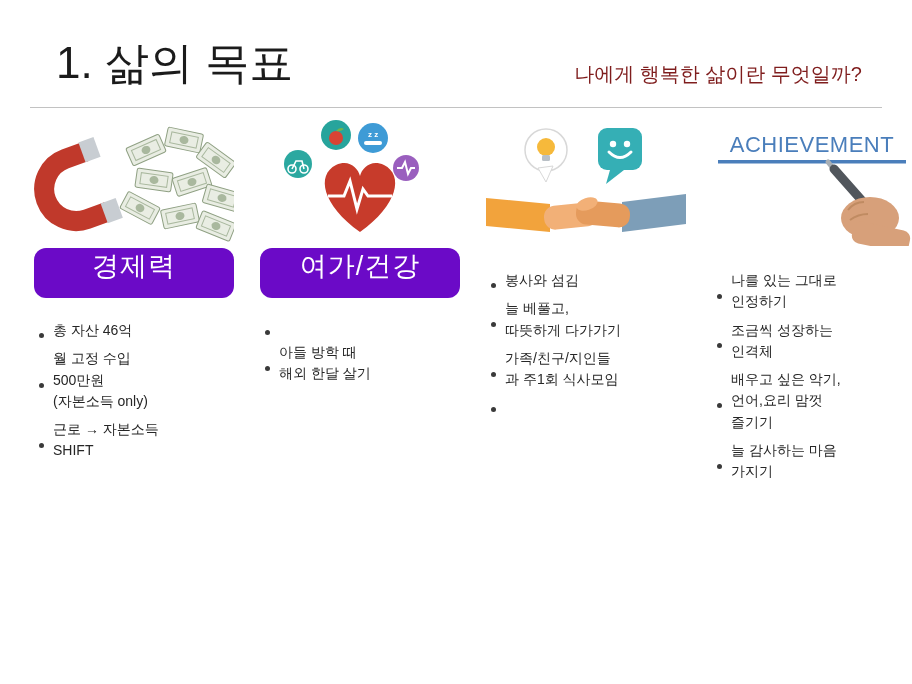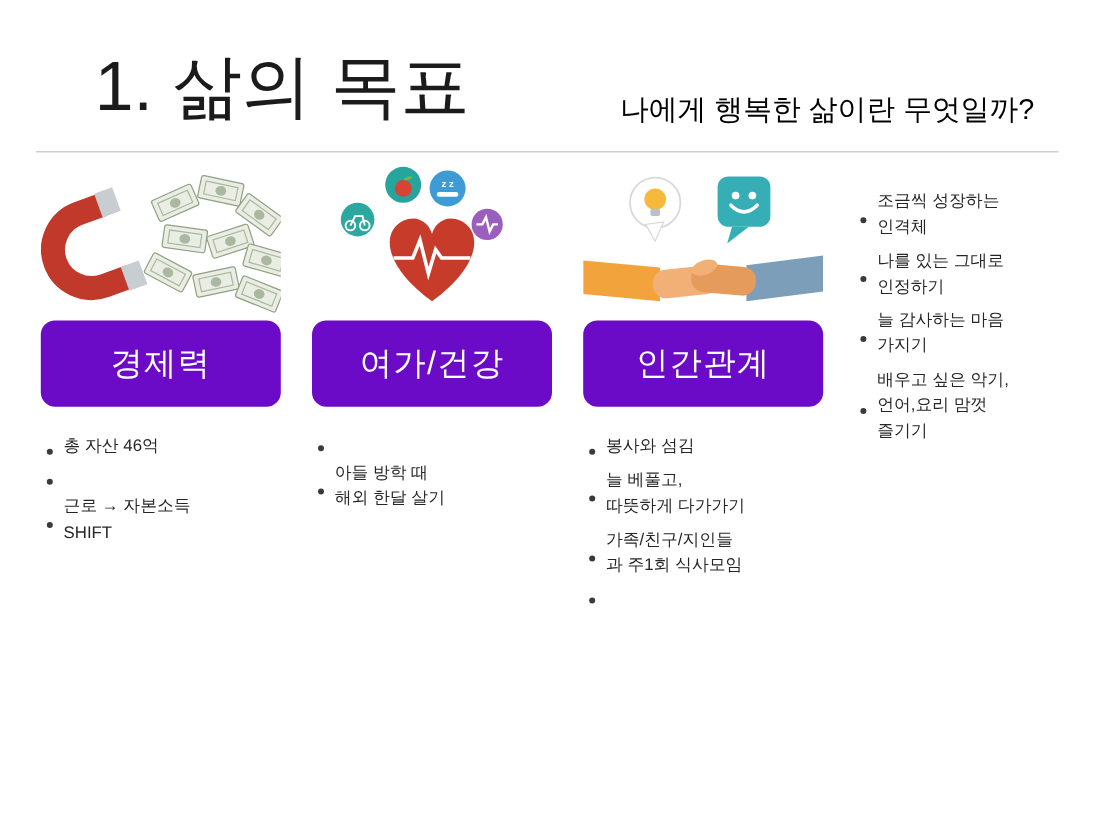--- a/index.html
+++ b/index.html
@@ -1,26 +1,26 @@
 <!DOCTYPE html>
 <html style="--accent: #6B0AC7;"><head>
 <meta charset="utf-8">
 <style>
   * { margin:0; padding:0; box-sizing:border-box; }
   html,body { width:912px; height:684px; }
   body { background:#ffffff; font-family:"Liberation Sans","DejaVu Sans",sans-serif; color:#222; }
   .slide { position:relative; width:912px; height:684px; overflow:hidden; background:#fff; }
   .header { display:flex; justify-content:space-between; align-items:flex-end; padding:34px 50px 0 56px; }
-  .title { font-size:58px; font-weight:500; color:#1b1b1b;margin-left:23px; }
-  .subtitle { font-size:24px; color:#000000; padding-bottom:5px; }
+  .title { font-size:44px; font-weight:500; color:#1b1b1b; }
+  .subtitle { font-size:20px; color:#7f1d1d; padding-bottom:5px; }
   .divider { border:none; border-top:1.5px solid #c2c2c2; margin:14px 30px 0; }
   .columns { display:grid; grid-template-columns:repeat(4,1fr); column-gap:26px; margin:8px 34px 0; }
   .illus { height:132px; display:flex; align-items:center; justify-content:center; }
-  .card { height:72px; border-radius:12px; background:var(--accent,#6B0AC7); color:#fff;
-          display:flex; align-items:center; justify-content:center; font-size:27px; letter-spacing:1px; }
+  .card { height:50px; border-radius:12px; background:var(--accent,#6B0AC7); color:#fff;
+          display:flex; align-items:flex-start; justify-content:center; font-size:27px; letter-spacing:1px; }
   .bullets { list-style:none; margin:22px 0 0 2px; }
   .bullets li { display:flex; align-items:center; margin-bottom:7px; font-size:14px; line-height:1.52; color:#262626; }
   .dot { flex:none; width:5px; height:5px; border-radius:50%; background:#3a3a3a; margin:10px 9px 0 3px; }
   .btxt { white-space:pre-line; }
   svg text { font-family:"Liberation Sans","DejaVu Sans",sans-serif; }
 </style>
 </head>
 <body>
 
 <div class="slide">
@@ -64,20 +64,23 @@
       <div class="card">
         <span>경제력</span>
       </div>
       <ul class="bullets">
         <li>
             <span class="dot"></span>
             <span class="btxt">총 자산 46억</span>
           </li>
         <li>
             <span class="dot"></span>
+            <span class="btxt">월 고정 수입
+500만원
+(자본소득 only)</span>
           </li>
         <li>
             <span class="dot"></span>
             <span class="btxt">근로 → 자본소득
 SHIFT</span>
           </li>
       </ul>
     </section>
 
     <section class="col">
@@ -142,23 +145,20 @@
           </g>
           <g>
             <polygon points="0,80 64,86 64,114 0,108" fill="#F2A33C"></polygon>
             <polygon points="200,76 136,84 136,114 200,106" fill="#7D9EB8"></polygon>
             <rect x="58" y="86" width="54" height="24" rx="11" fill="#F2B077" transform="rotate(-6 85 98)"></rect>
             <rect x="90" y="84" width="54" height="24" rx="11" fill="#E59B5C" transform="rotate(5 117 96)"></rect>
             <ellipse cx="101" cy="86" rx="11" ry="6" fill="#F2B077" transform="rotate(-18 101 86)"></ellipse>
           </g>
         </svg>
       </div>
-      <div class="card">
-        <span>인간관계</span>
-      </div>
       <ul class="bullets">
         <li>
             <span class="dot"></span>
             <span class="btxt">봉사와 섬김</span>
           </li>
         <li>
             <span class="dot"></span>
             <span class="btxt">늘 베풀고,
 따뜻하게 다가가기</span>
           </li>
@@ -167,39 +167,53 @@
             <span class="btxt">가족/친구/지인들
 과 주1회 식사모임</span>
           </li>
         <li>
             <span class="dot"></span>
           </li>
       </ul>
     </section>
 
     <section class="col">
-      <ul class="bullets">
+      <div class="illus">
+        <svg width="200" height="128" viewBox="0 0 200 128">
+          <text x="100" y="34" text-anchor="middle" font-size="22" letter-spacing="0.5" fill="#4A7EBB">ACHIEVEMENT</text>
+          <rect x="6" y="42" width="188" height="3.5" fill="#4A7EBB"></rect>
+          <g>
+            <line x1="116" y1="44" x2="124" y2="54" stroke="#A9AFB5" stroke-width="5" stroke-linecap="round"></line>
+            <line x1="122" y1="51" x2="160" y2="94" stroke="#51565C" stroke-width="9" stroke-linecap="round"></line>
+            <ellipse cx="158" cy="100" rx="29" ry="21" fill="#D7A07A"></ellipse>
+            <rect x="140" y="108" width="58" height="22" rx="8" fill="#D7A07A" transform="rotate(12 169 119)"></rect>
+            <path d="M136 92 Q142 84 152 84" fill="none" stroke="#C08B62" stroke-width="2"></path>
+            <path d="M138 102 Q146 96 156 96" fill="none" stroke="#C08B62" stroke-width="2"></path>
+          </g>
+        </svg>
+      </div>
+      <ul class="bullets">
+        <li>
+            <span class="dot"></span>
+            <span class="btxt">나를 있는 그대로
+인정하기</span>
+          </li>
         <li>
             <span class="dot"></span>
             <span class="btxt">조금씩 성장하는
 인격체</span>
-          </li>
-        <li>
-            <span class="dot"></span>
-            <span class="btxt">나를 있는 그대로
-인정하기</span>
-          </li>
-        <li>
-            <span class="dot"></span>
-            <span class="btxt">늘 감사하는 마음
-가지기</span>
           </li>
         <li>
             <span class="dot"></span>
             <span class="btxt">배우고 싶은 악기,
 언어,요리 맘껏
 즐기기</span>
           </li>
+        <li>
+            <span class="dot"></span>
+            <span class="btxt">늘 감사하는 마음
+가지기</span>
+          </li>
       </ul>
     </section>
 
   </div>
 </div>
 
 </body></html>

